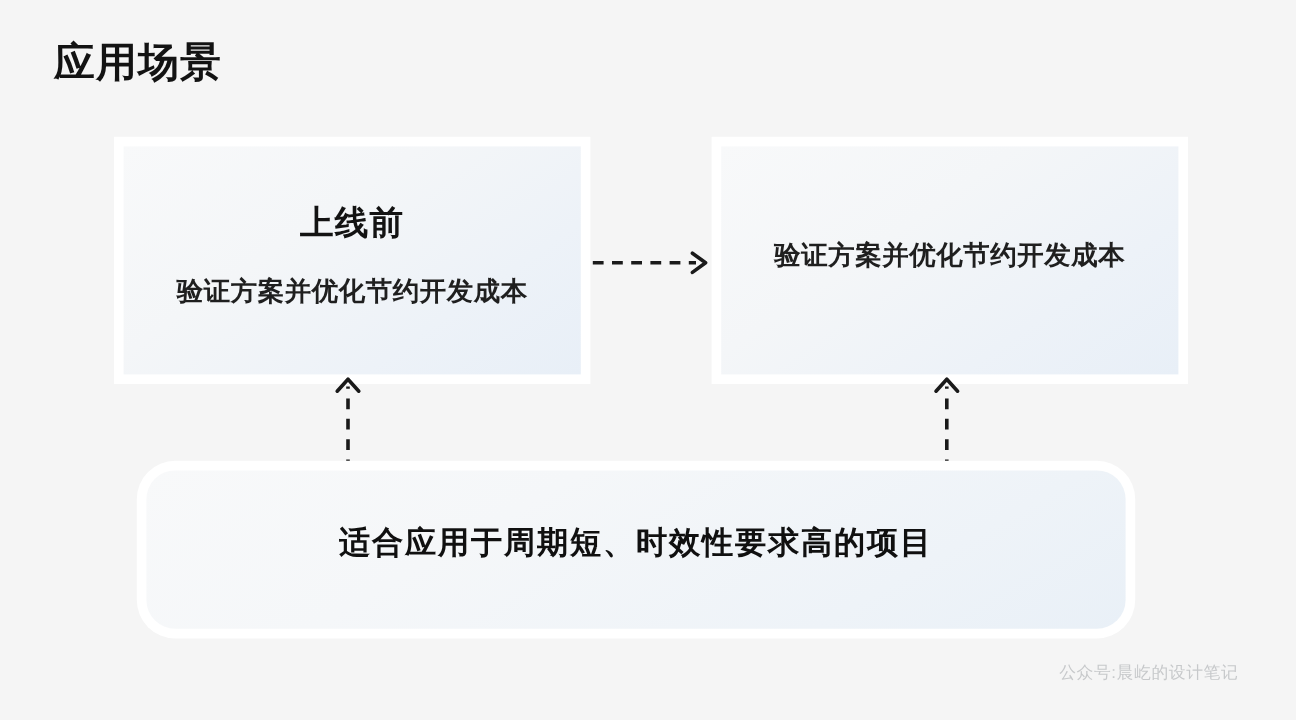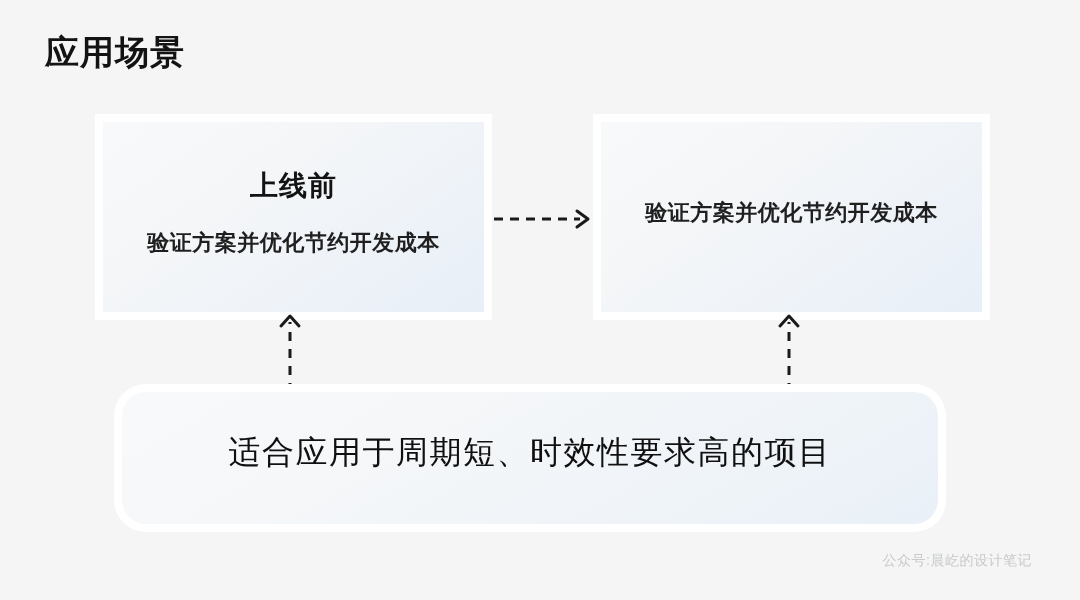--- a/index.html
+++ b/index.html
@@ -81,22 +81,22 @@
     height: 148px;
     border-radius: 32px;
   }
   .card-frame.bottom .card-inner {
     border-radius: 24px;
     background: linear-gradient(150deg, #f8f9fa 0%, #f5f7f9 35%, #eef3f8 75%, #e9f0f7 100%);
     justify-content: center;
     padding: 0 20px 10px 20px;
   }
   .bottom-text {
-    font-size: 32px;
-    font-weight: normal;
+    font-size: 26px;
+    font-weight: bold;
     color: #101010;
     letter-spacing: 1.5px;
     line-height: 1.3;
     white-space: nowrap;
   }
 
   
   .connector {
     position: absolute;
   }

